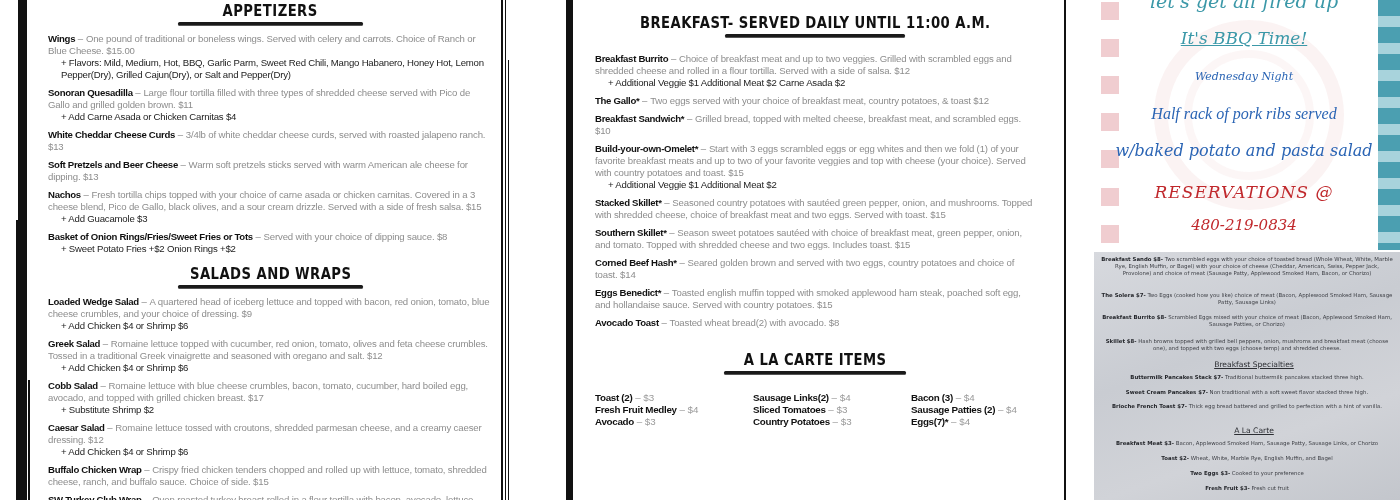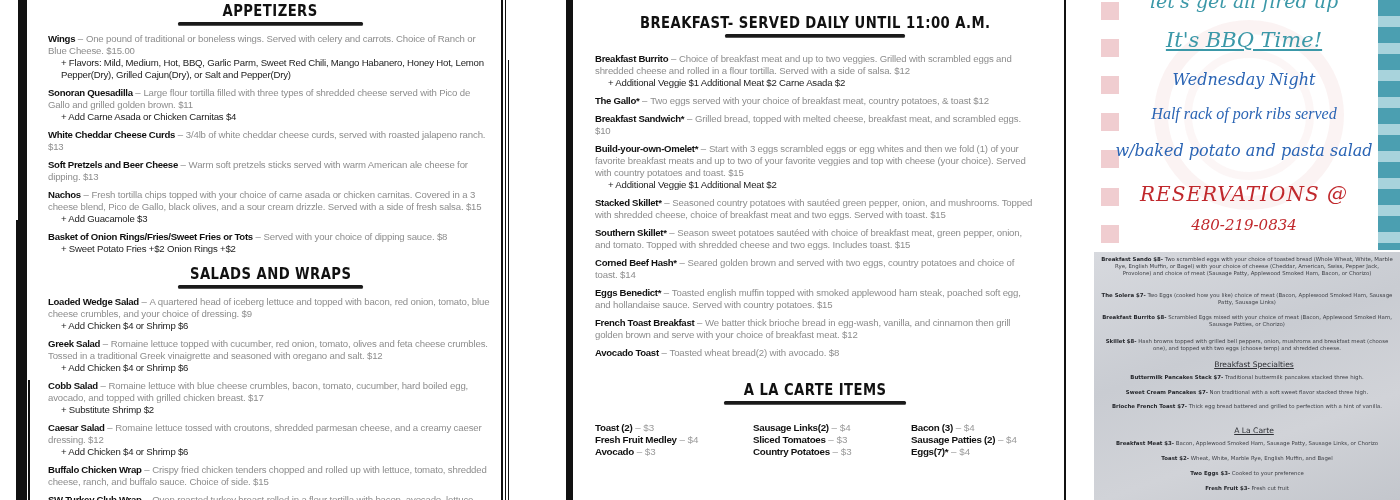--- a/index.html
+++ b/index.html
@@ -125,21 +125,20 @@
     <div style="height:16px;"></div>
     <div id="breakfast-list">
         <div class="item"><span class="name">Breakfast Burrito</span><span class="dash"> – </span><span class="desc">Choice of breakfast meat and up to two veggies. Grilled with scrambled eggs and shredded cheese and rolled in a flour tortilla.  Served with a side of salsa.  $12</span><span class="addon">+ Additional Veggie $1 Additional Meat $2 Carne Asada $2</span></div>
         <div class="item"><span class="name">The Gallo*</span><span class="dash"> – </span><span class="desc">Two eggs served with your choice of breakfast meat, country potatoes, &amp; toast  $12</span></div>
         <div class="item"><span class="name">Breakfast Sandwich*</span><span class="dash"> – </span><span class="desc">Grilled bread, topped with melted cheese, breakfast meat, and scrambled eggs.  $10</span></div>
         <div class="item"><span class="name">Build-your-own-Omelet*</span><span class="dash"> – </span><span class="desc">Start with 3 eggs scrambled eggs or egg whites and then we fold (1) of your favorite breakfast meats and up to two of your favorite veggies and top with cheese (your choice).  Served with country potatoes and toast.  $15</span><span class="addon">+ Additional Veggie $1 Additional Meat $2</span></div>
         <div class="item"><span class="name">Stacked Skillet*</span><span class="dash"> – </span><span class="desc">Seasoned country potatoes with sautéed green pepper, onion, and mushrooms.  Topped with shredded cheese, choice of breakfast meat and two eggs.  Served with toast.  $15</span></div>
         <div class="item"><span class="name">Southern Skillet*</span><span class="dash"> – </span><span class="desc">Season sweet potatoes sautéed with choice of breakfast meat, green pepper, onion, and tomato. Topped with shredded cheese and two eggs.  Includes toast.  $15</span></div>
         <div class="item"><span class="name">Corned Beef Hash*</span><span class="dash"> – </span><span class="desc">Seared golden brown and served with two eggs, country potatoes and choice of toast.  $14</span></div>
         <div class="item"><span class="name">Eggs Benedict*</span><span class="dash"> – </span><span class="desc">Toasted english muffin topped with smoked applewood ham steak, poached soft egg, and hollandaise sauce. Served with country potatoes.  $15</span></div>
-        <div class="item"><span class="name">French Toast Breakfast</span><span class="dash"> – </span><span class="desc">We batter thick brioche bread in egg-wash, vanilla, and cinnamon then grill golden brown and serve with your choice of breakfast meat.  $12</span></div>
         <div class="item"><span class="name">Avocado Toast</span><span class="dash"> – </span><span class="desc">Toasted wheat bread(2) with avocado.  $8</span></div>
       </div>
 
     <div class="heading-wrap" style="padding-top:16px;">
       <span class="heading">A LA CARTE ITEMS</span>
       <div class="underline" style="width:182px;"></div>
     </div>
     <div class="alacarte-grid" id="alacarte-grid">
         <div class="ala"><span class="name">Toast (2)</span><span class="price"> –  </span><span class="price">$3</span></div>
         <div class="ala"><span class="name">Sausage Links(2)</span><span class="price"> –  </span><span class="price">$4</span></div>
@@ -166,25 +165,25 @@
       <div style="top:39px"></div>
       <div style="top:76px"></div>
     <div style="top:113px"></div>
       <div style="top:150px"></div>
       <div style="top:188px"></div>
       <div style="top:225px"></div>
   </div>
   <div class="blue-strip"></div>
 
   <div class="fl-line teal" style="top:-10px;font-size:19px;">let's get all fired up</div>
-  <div class="fl-line teal" style="top:28px;font-size:21px;text-decoration:underline;">It's BBQ Time!</div>
-  <div class="fl-line blue" style="top:70px;font-size:16px;">Wednesday Night</div>
+  <div class="fl-line teal" style="top:28px;font-size:17px;text-decoration:underline;">It's BBQ Time!</div>
+  <div class="fl-line blue" style="top:70px;font-size:11px;">Wednesday Night</div>
   <div class="fl-line blue" style="top:105px;font-size:16px;font-family:Liberation Serif, serif;">Half rack of pork ribs served</div>
   <div class="fl-line blue" style="top:141px;font-size:16px;">w/baked potato and pasta salad</div>
-  <div class="fl-line red" style="top:182px;font-size:20px;letter-spacing:1px;">RESERVATIONS @</div>
+  <div class="fl-line red" style="top:182px;font-size:17px;letter-spacing:1px;">RESERVATIONS @</div>
   <div class="fl-line red" style="top:216px;font-size:15px;">480-219-0834</div>
 </div>
 
 <div class="photo">
   <div class="p" style="top:4px;"><b>Breakfast Sando $8-</b> <span>Two scrambled eggs with your choice of toasted bread (Whole Wheat, White, Marble Rye, English Muffin, or Bagel) with your choice of cheese (Cheddar, American, Swiss, Pepper Jack, Provolone) and choice of meat (Sausage Patty, Applewood Smoked Ham, Bacon, or Chorizo)</span></div>
   <div class="p" style="top:40px;"><b>The Solera $7-</b> <span>Two Eggs (cooked how you like) choice of meat (Bacon, Applewood Smoked Ham, Sausage Patty, Sausage Links)</span></div>
   <div class="p" style="top:62px;"><b>Breakfast Burrito $8-</b> <span>Scrambled Eggs mixed with your choice of meat (Bacon, Applewood Smoked Ham, Sausage Patties, or Chorizo)</span></div>
   <div class="p" style="top:86px;"><b>Skillet $8-</b> <span>Hash browns topped with grilled bell peppers, onion, mushroms and breakfast meat (choose one), and topped with two eggs (choose temp) and shredded cheese.</span></div>
   <div class="sub" style="top:108px;">Breakfast Specialties</div>
   <div class="p" style="top:122px;"><b>Buttermilk Pancakes Stack $7-</b> <span>Traditional buttermilk pancakes stacked three high.</span></div>

